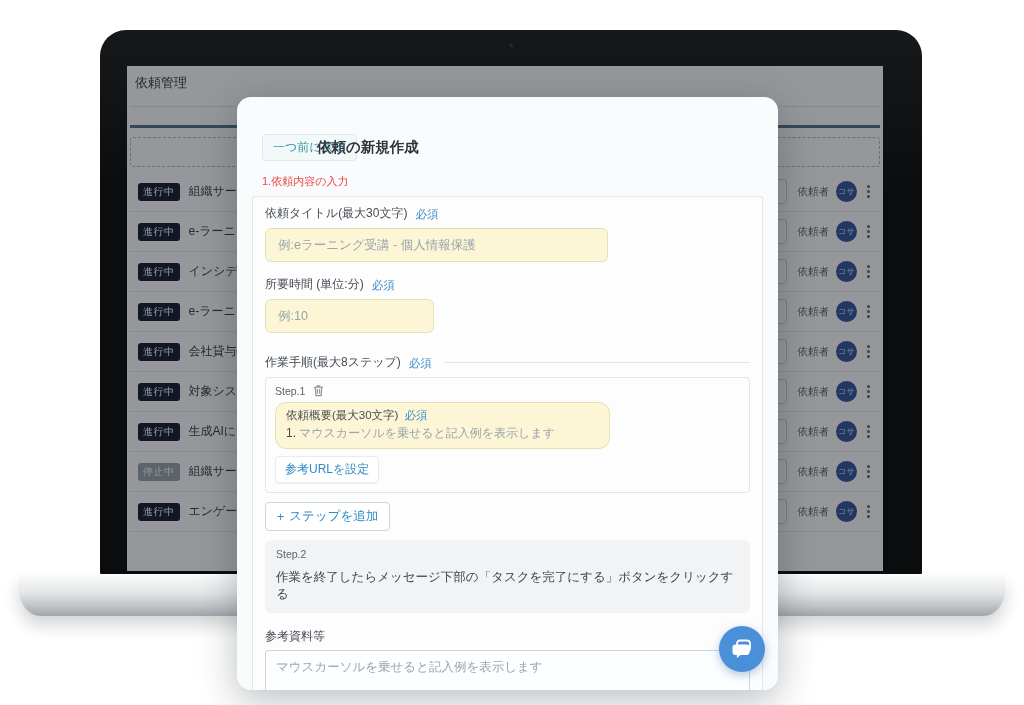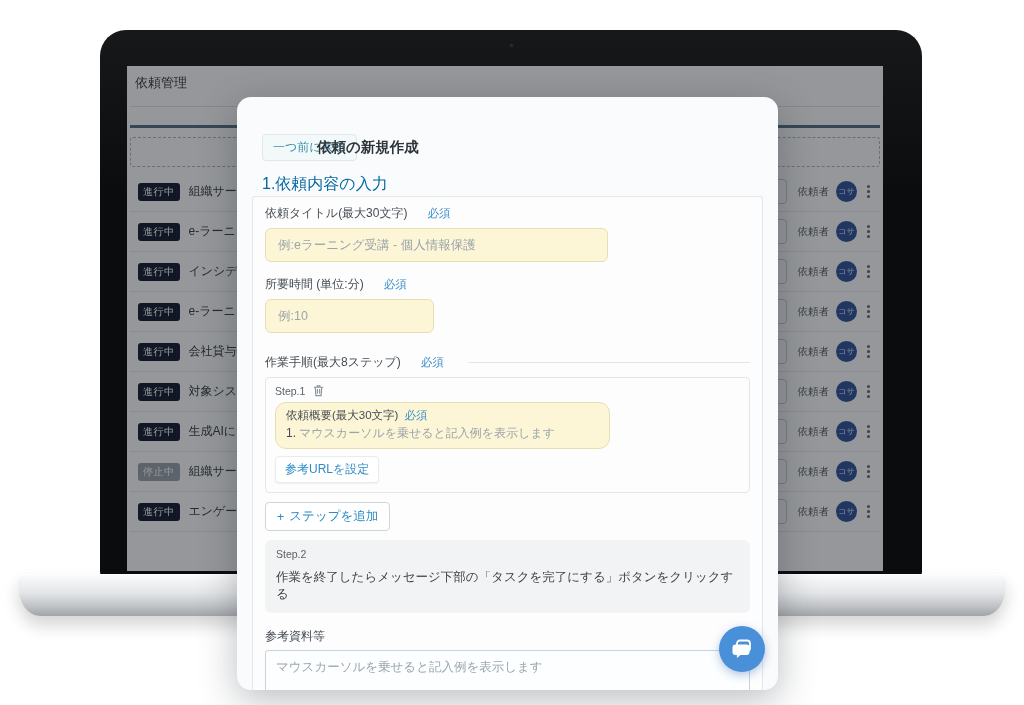--- a/index.html
+++ b/index.html
@@ -35,26 +35,26 @@
   .kebab i { width:3px; height:3px; border-radius:50%; background:#5c646b; display:block; }
 
   .dim-overlay { position:absolute; inset:0; background:rgba(20,25,30,0.45); }
 
   
   .modal { position:absolute; left:237px; top:97px; width:541px; height:593px; background:#fafbfc;
     border-radius:14px; box-shadow:0 10px 38px rgba(25,35,45,0.30); overflow:hidden; }
   .back-btn { position:absolute; left:25px; top:37px; font-size:12px; color:#3a93ad; background:#f3f8f9;
     border:1px solid #dde8ea; border-radius:4px; padding:4px 10px; cursor:pointer; }
   .modal-title { position:absolute; left:80px; top:41px; font-size:14.5px; font-weight:bold; color:#2f363b; }
-  .section-title { position:absolute; left:25px; top:77px; font-size:16px; color:#0369a1; }
+  .section-title { position:absolute; left:25px; top:77px; font-size:11px; color:#ef4444; }
 
   .form-card { position:absolute; left:15px; top:99px; width:511px; height:494px;
     background:#fdfdfe; border:1px solid #e3e8ea; border-bottom:none; border-radius:3px 3px 0 0; padding:8px 12px 0 12px; }
 
-  .f-label { font-size:12px; color:#454d53; display:flex; align-items:center; gap:20px; }
+  .f-label { font-size:12px; color:#454d53; display:flex; align-items:flex-end; gap:8px; }
   .req { font-size:11.5px; color:#3e8ec9; }
   .f-label.lined::after { content:""; flex:1 1 auto; height:1px; background:#e0e6e9; align-self:center; margin-left:4px; }
 
   .y-input { background:#fdf6d6; border:1px solid #e7dfb4; border-radius:6px; height:34px;
     display:flex; align-items:center; padding:0 12px; font-size:12.5px; color:#9aa4ab; margin-top:6px; cursor:text; }
   .w-title { width:343px; } .w-dur { width:169px; }
 
   .step-box { border:1px solid #e2e7ea; border-radius:4px; background:#fdfdfe; padding:6px 9px 9px 9px; margin-top:6px; }
   .step-head { display:flex; align-items:center; gap:7px; font-size:10.5px; color:#5a6268; }
   .trash { width:13px; height:13px; cursor:pointer; }

